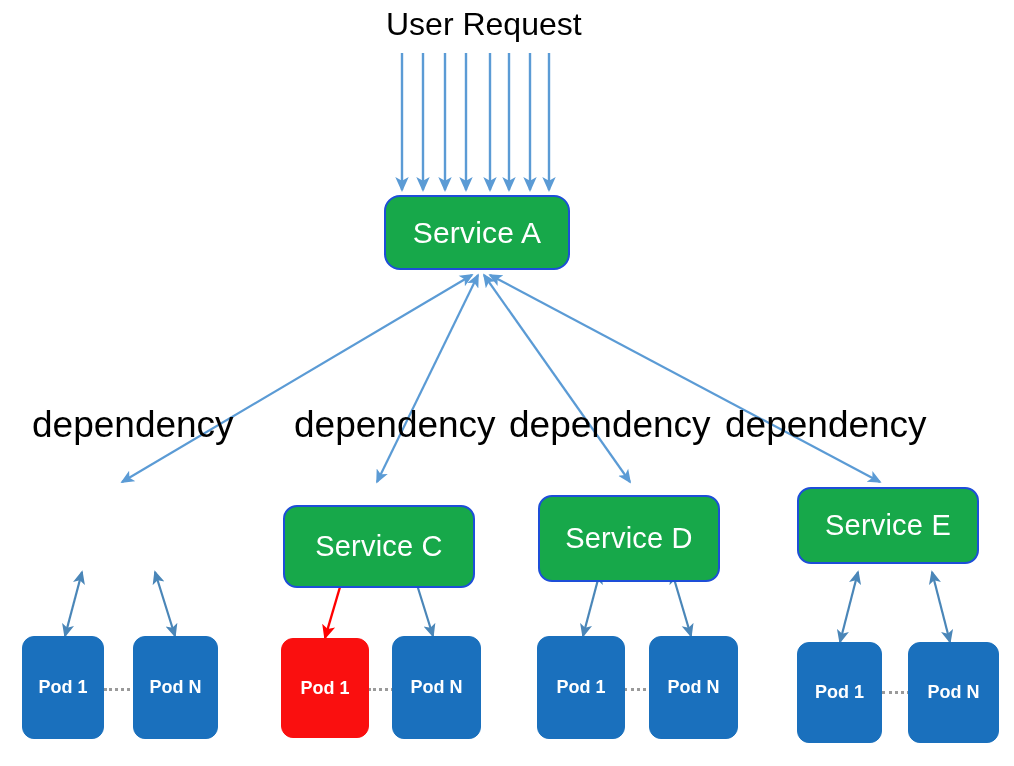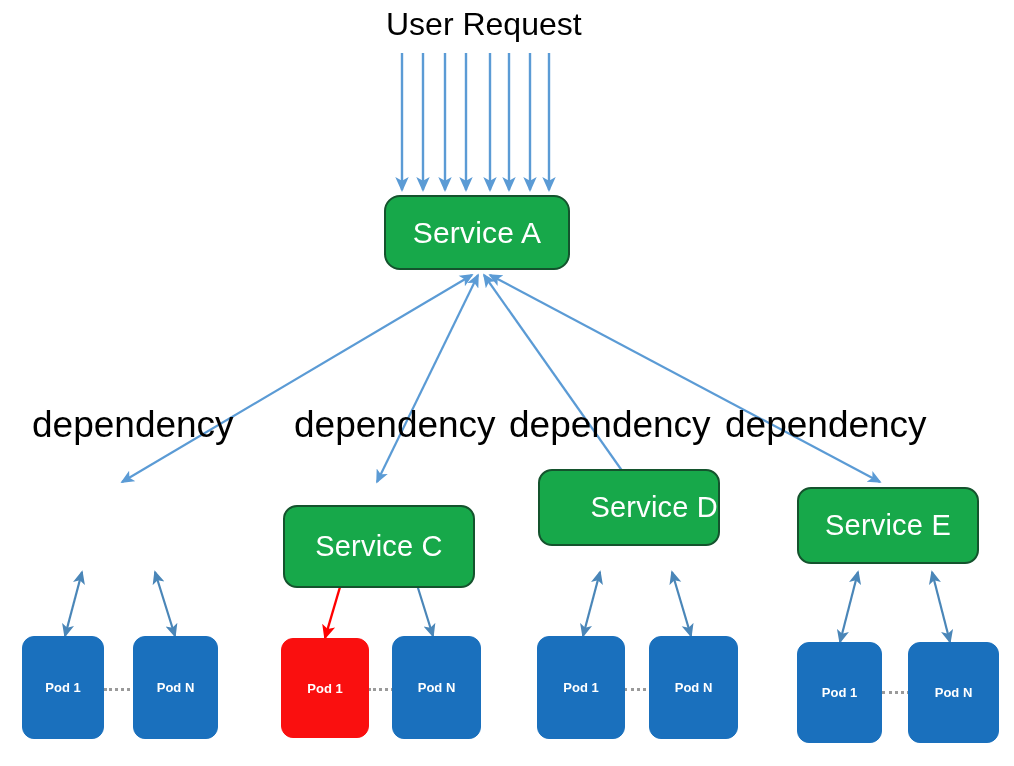--- a/index.html
+++ b/index.html
@@ -30,35 +30,35 @@
     box-sizing: border-box;
     display: flex;
     align-items: center;
     justify-content: center;
     text-align: center;
     color: #ffffff;
     z-index: 3;
   }
   .service-node {
     background: #17a84a;
-    border: 2px solid #14532d;
+    border: 2px solid #1d4ed8;
     border-radius: 14px;
     font-size: 29px;
     font-weight: 400;
     letter-spacing: 0.2px;
   }
   .service-root {
     font-size: 30px;
     border-radius: 16px;
   }
   .pod-node {
     background: #1a70bd;
     border: 1px solid #1a70bd;
     border-radius: 12px;
-    font-size: 13px;
+    font-size: 18px;
     font-weight: bold;
   }
   .pod-alert {
     background: #fa0f0f;
     border-color: #fa0f0f;
   }
   .title-text {
     position: absolute;
     color: #000000;
     font-size: 32px;
@@ -156,21 +156,21 @@
   <div class="dep-label" style="left:32px; top:404px;">dependency</div>
   <div class="dep-label" style="left:294px; top:404px;">dependency</div>
   <div class="dep-label" style="left:509px; top:404px;">dependency</div>
   <div class="dep-label" style="left:725px; top:404px;">dependency</div>
 
 
   <div class="node service-node" style="left:283px; top:505px; width:192px; height:83px;">
     <span>Service C</span>
   </div>
 
-  <div class="node service-node" style="left:538px; top:469px; width:182px; height:77px;justify-content:flex-end;">
+  <div class="node service-node" style="left:538px; top:495px; width:182px; height:87px;">
     <span>Service D</span>
   </div>
 
   <div class="node service-node" style="left:797px; top:487px; width:182px; height:77px;">
     <span>Service E</span>
   </div>
 
   <div class="dotted-link" style="left:104px; top:688px; width:32px;"></div>
   <div class="node pod-node" style="left:22px; top:636px; width:82px; height:103px;">
     <span>Pod 1</span>

